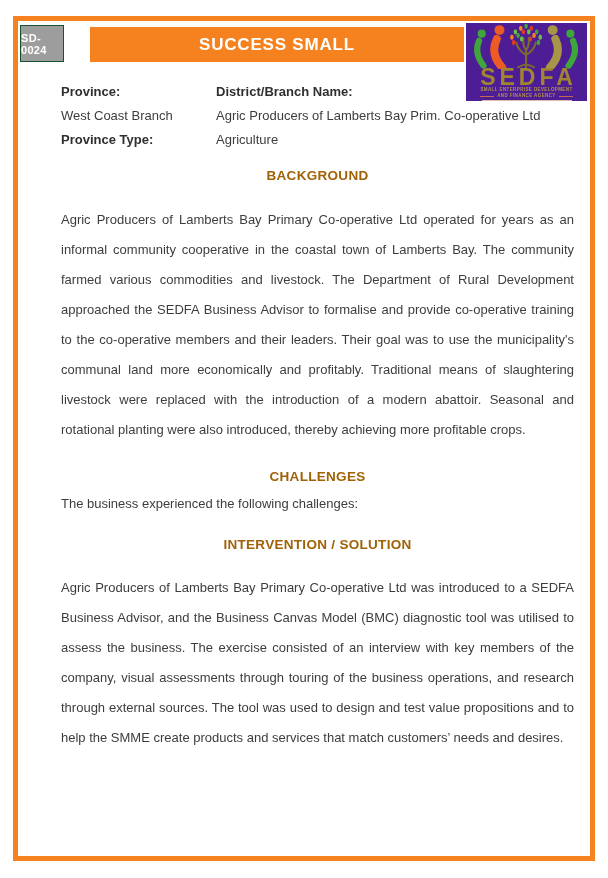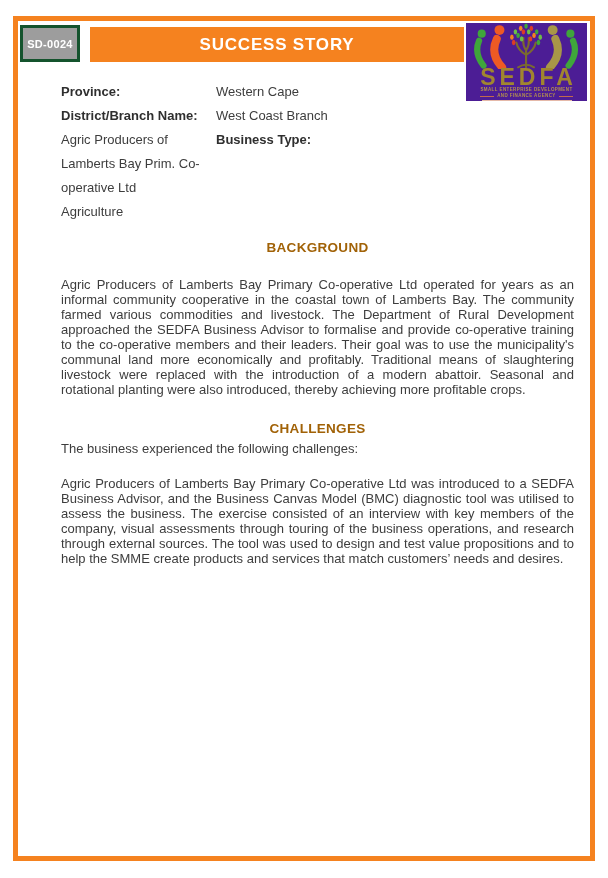--- a/index.html
+++ b/index.html
@@ -14,22 +14,22 @@
   .frame {
     position: absolute;
     left: 13px; top: 16px;
     width: 582px; height: 845px;
     border: 5px solid #f5821f;
     background: #ffffff;
   }
   
   .code-box {
     position: absolute; left: 2px; top: 4px;
-    width: 60px; height: 37px;
-    background: #9d9d9d; border: 3px solid #14532d;
+    width: 44px; height: 37px;
+    background: #9d9d9d; border: 1px solid #14532d;
     color: #ffffff; font-weight: bold; font-size: 11px;
     display: flex; align-items: center; justify-content: center;
     letter-spacing: 0.3px;
   }
   .banner {
     position: absolute; left: 72px; top: 6px;
     width: 374px; height: 35px;
     background: #f5821f;
     color: #ffffff; font-weight: bold; font-size: 17px;
     letter-spacing: 0.8px;
@@ -68,21 +68,21 @@
 
   h2 {
     font-size: 13.5px; font-weight: bold; color: #a16207;
     letter-spacing: 0.3px; margin: 0; line-height: 16px; text-align: center;
   }
   .h-bg { margin-top: 16px; }
   .h-ch { margin-top: 24px; }
   .h-in { margin-top: 18px; }
 
   p {
-    font-size: 13px; line-height: 15px; margin: 0;
+    font-size: 13px; line-height: 30px; margin: 0;
     text-align: justify; color: #3d3d3d;
   }
   .p-bg { margin-top: 21px; }
   .p-intro { margin-top: 4px; text-align: left; }
   .p-sol { margin-top: 20px; }
 
   ul.challenge-list {
     margin: 4px 0 0 0; padding-left: 52px;
     font-size: 13px; line-height: 24.5px; color: #3d3d3d;
   }
@@ -94,21 +94,21 @@
     letter-spacing: 0.2px;
   }
 </style>
 </head>
 <body>
 
 <div class="frame">
 
   <div class="code-box">SD-0024</div>
 
-  <div class="banner">SUCCESS STORY</div>
+  <div class="banner">SUCCESS SMALL</div>
 
   <div class="logo">
     <svg width="121" height="52" viewBox="0 0 121 52">
 
       <g>
         <circle cx="10" cy="12" r="4.6" fill="#3fa63b"></circle>
         <path d="M7,20 Q1,34 12,48" stroke="#3fa63b" stroke-width="7" fill="none" stroke-linecap="round"></path>
       </g>
 
       <g>
@@ -153,32 +153,32 @@
       <span class="logo-cap">AND FINANCE AGENCY</span>
       <span class="rule"></span>
     </div>
     <div class="logo-underline"></div>
   </div>
 
   <div class="content">
 
     <div class="fields">
       <div class="lbl">Province:</div>
-      <div class="val">Western Cape</div>
       <div class="lbl">District/Branch Name:</div>
       <div class="val">West Coast Branch</div>
       <div class="val">Agric Producers of Lamberts Bay Prim. Co-operative Ltd</div>
-      <div class="lbl">Business Type:</div>
+      <div class="lbl">Province Type:</div>
       <div class="val">Agriculture</div>
     </div>
 
     <h2 class="h-bg">BACKGROUND</h2>
     <p class="p-bg">Agric Producers of Lamberts Bay Primary Co-operative Ltd operated for years as an informal community cooperative in the coastal town of Lamberts Bay. The community farmed various commodities and livestock. The Department of Rural Development approached the SEDFA Business Advisor to formalise and provide co-operative training to the co-operative members and their leaders. Their goal was to use the municipality's communal land more economically and profitably. Traditional means of slaughtering livestock were replaced with the introduction of a modern abattoir. Seasonal and rotational planting were also introduced, thereby achieving more profitable crops.</p>
 
     <h2 class="h-ch">CHALLENGES</h2>
     <p class="p-intro">The business experienced the following challenges:</p>
 
+    <h2 class="h-in">INTERVENTION / SOLUTION</h2>
     <p class="p-sol">Agric Producers of Lamberts Bay Primary Co-operative Ltd was introduced to a SEDFA Business Advisor, and the Business Canvas Model (BMC) diagnostic tool was utilised to assess the business. The exercise consisted of an interview with key members of the company, visual assessments through touring of the business operations, and research through external sources. The tool was used to design and test value propositions and to help the SMME create products and services that match customers’ needs and desires.</p>
 
   </div>
 </div>
 
 <div class="footer-code">SD-0024/02-13</div>
 
 </body></html>

